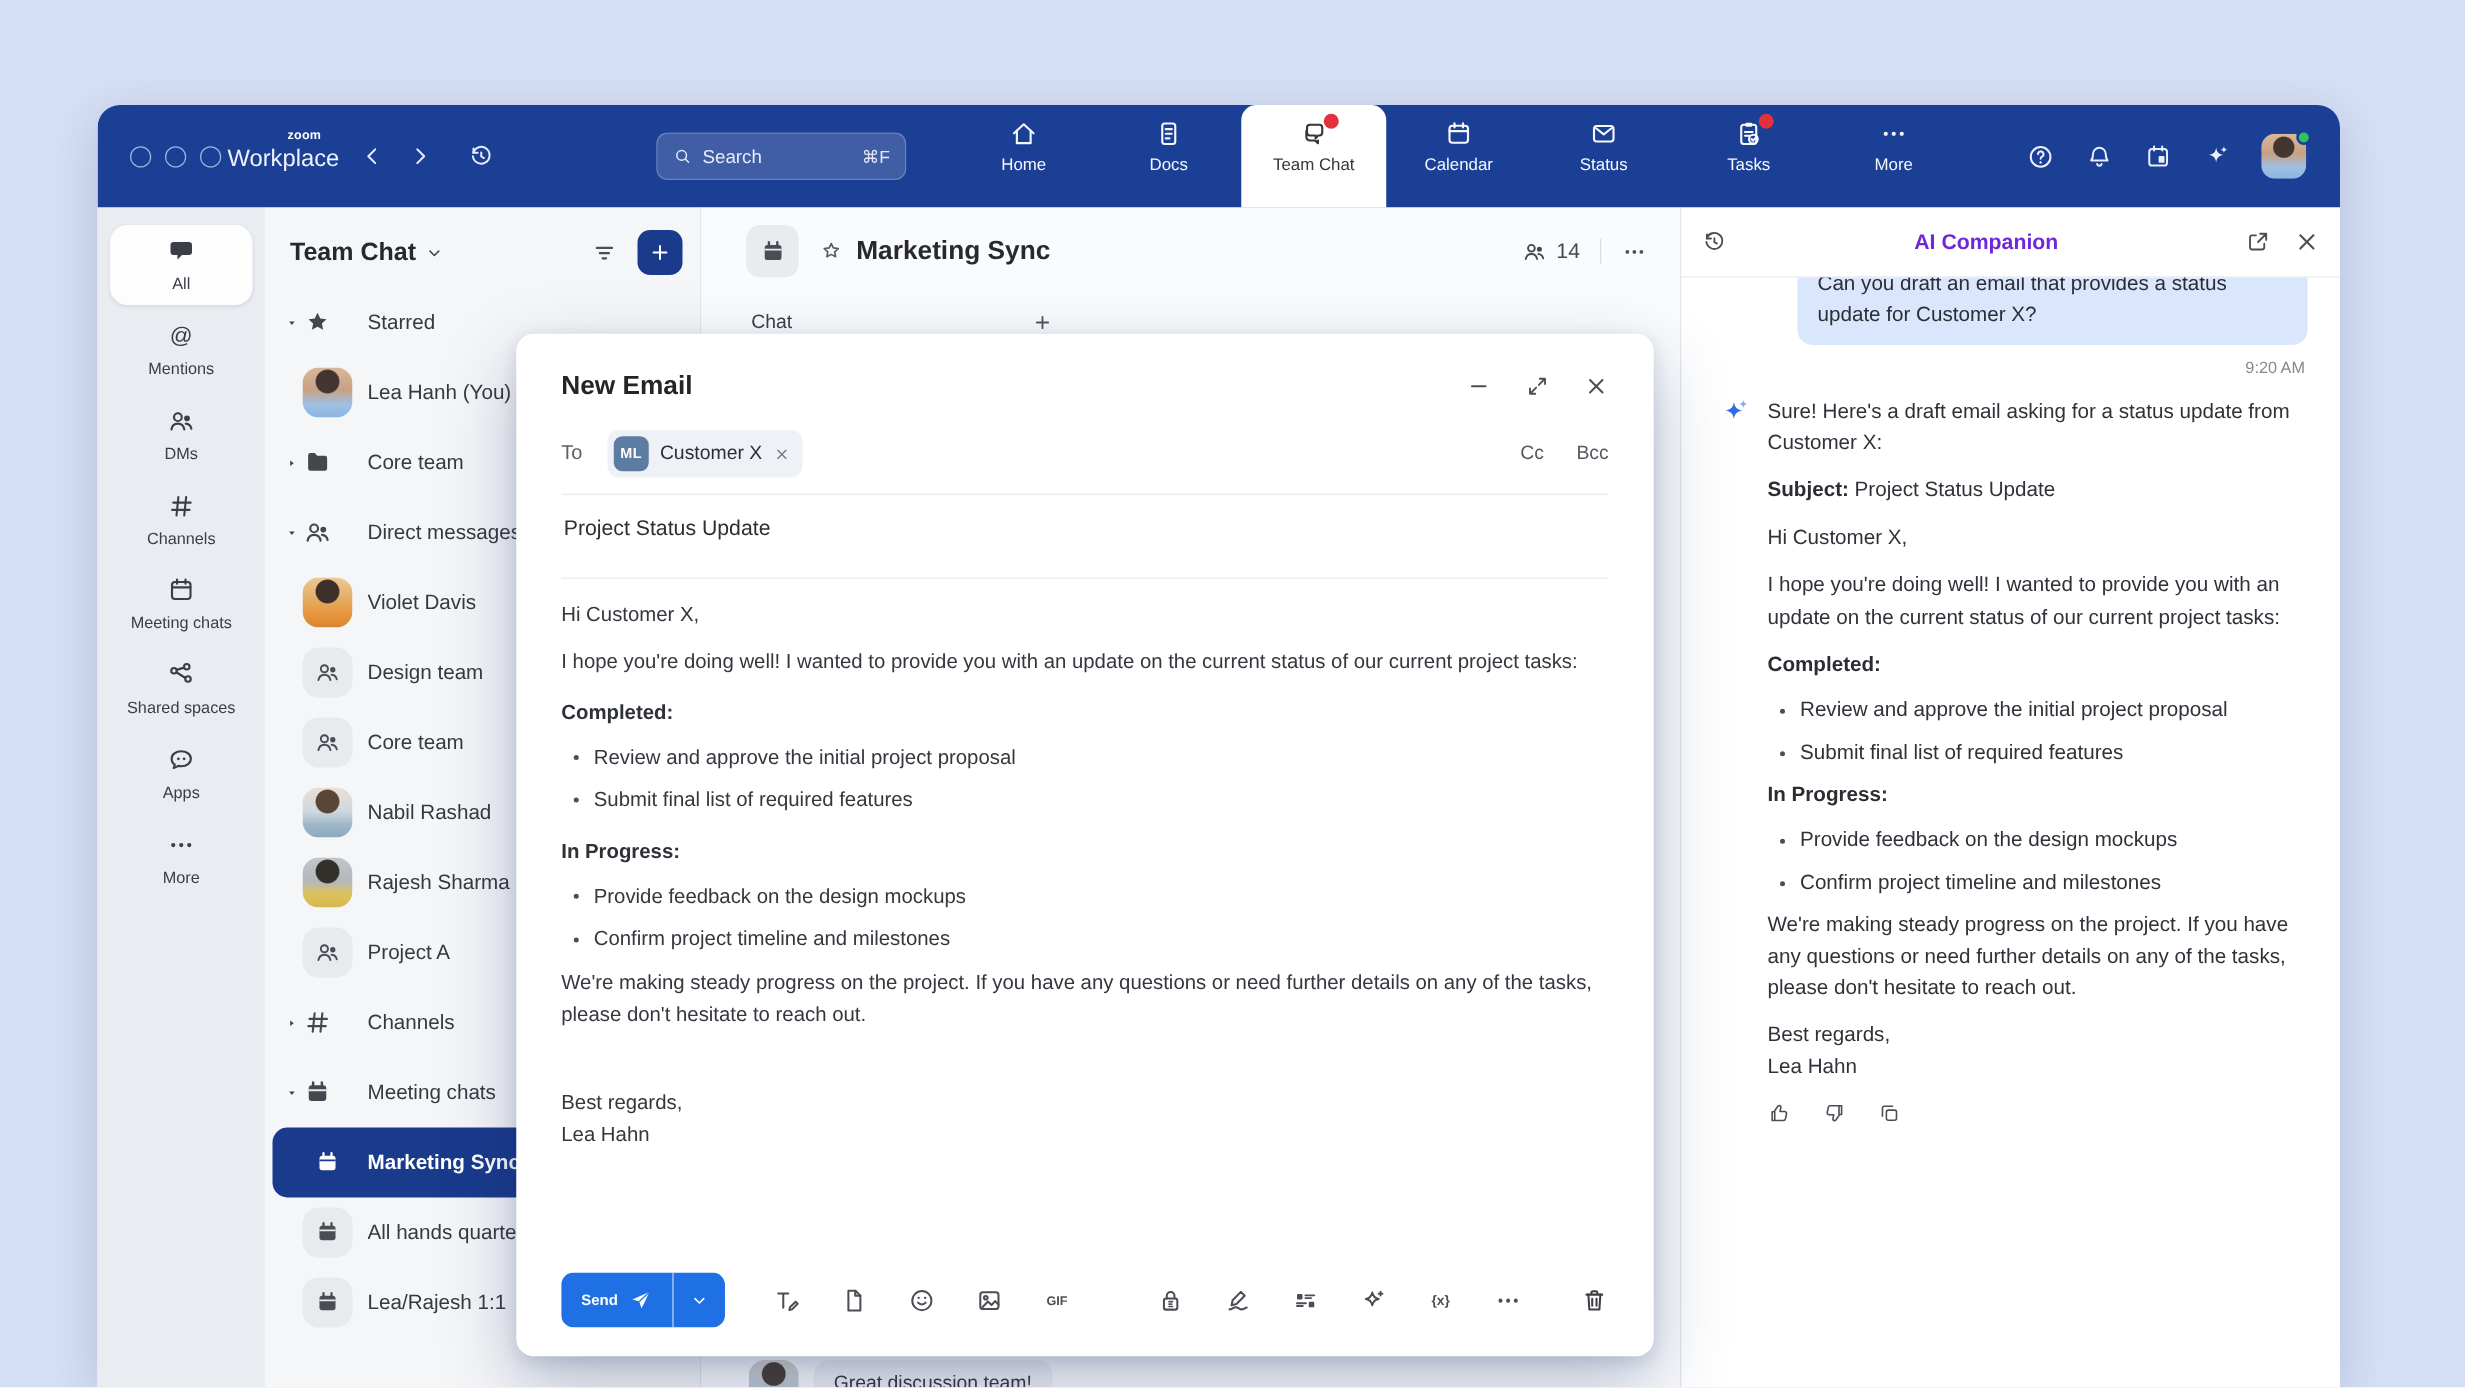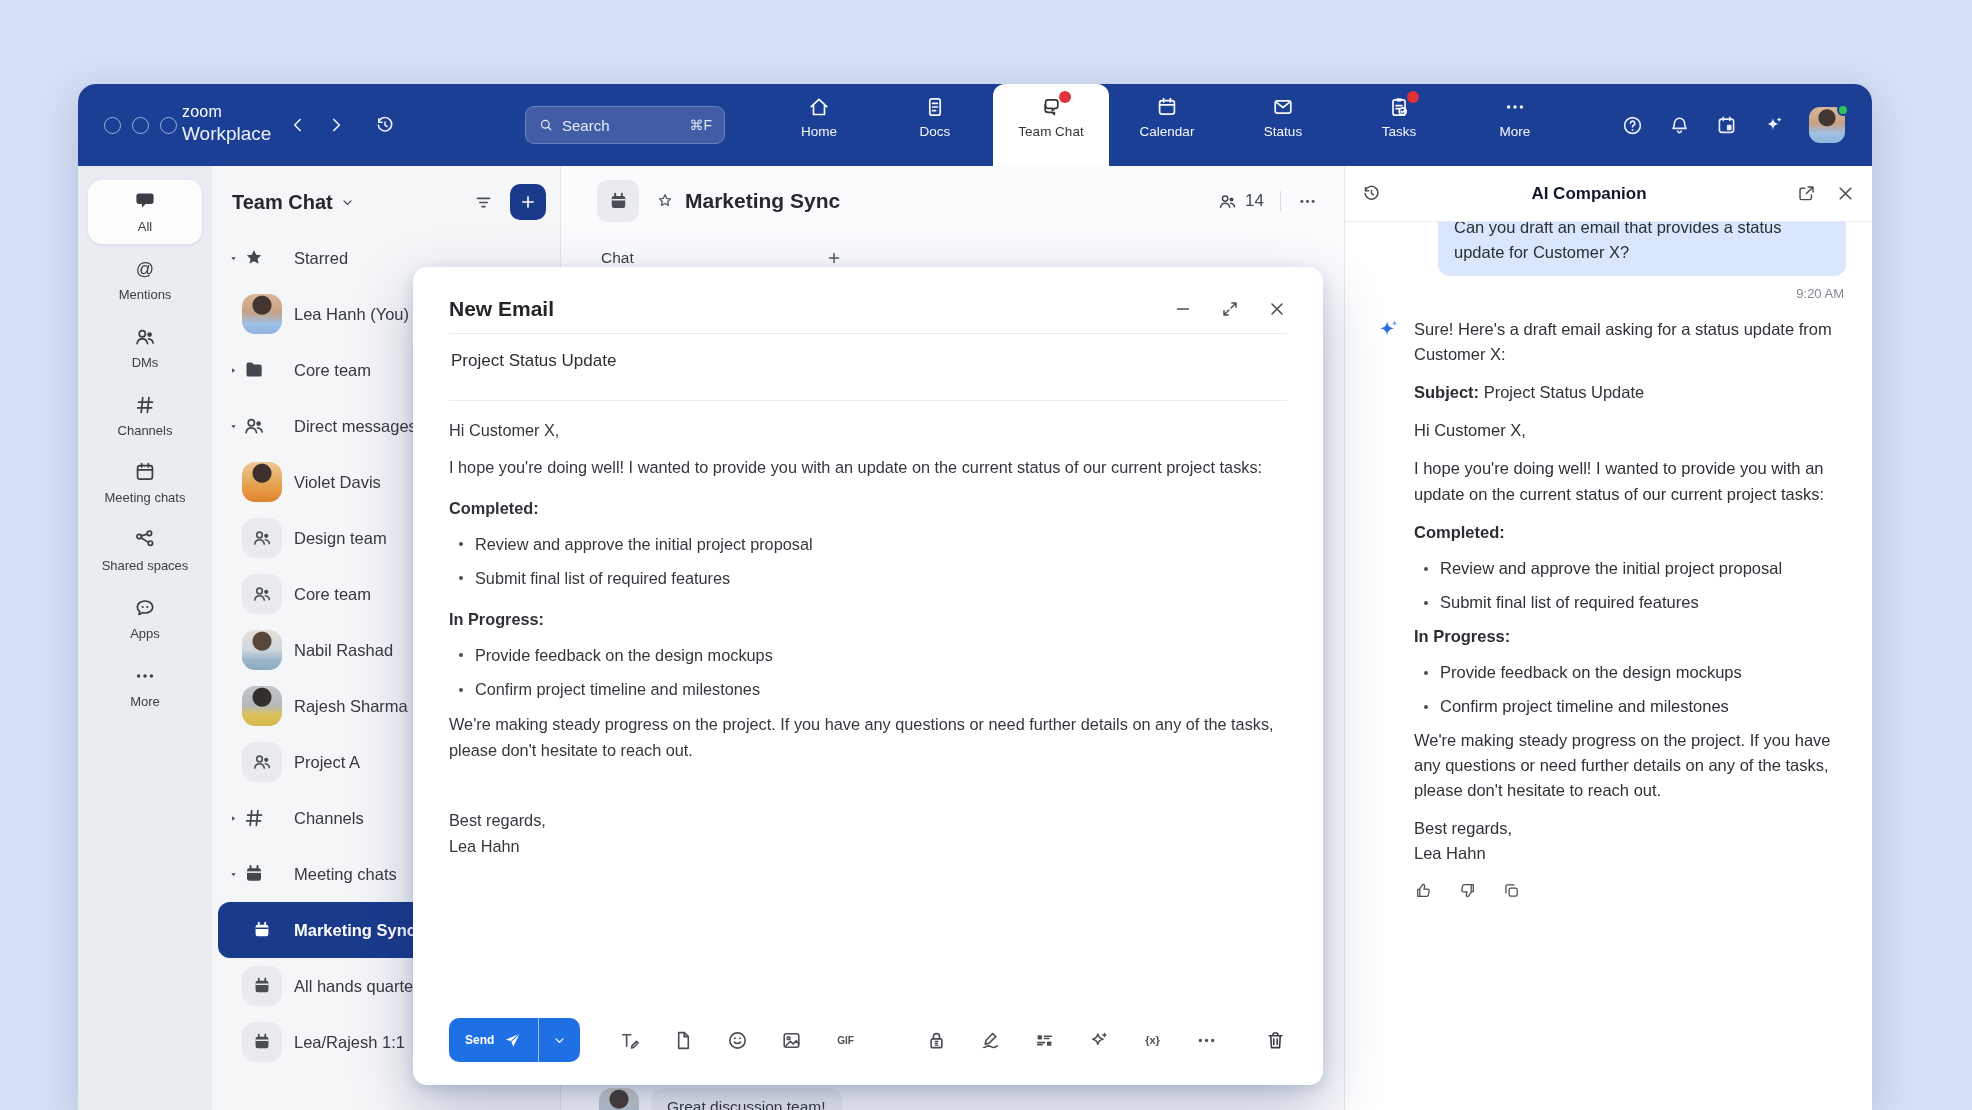--- a/index.html
+++ b/index.html
@@ -8,21 +8,21 @@
   .stage { position:relative; width:1972px; height:1110px; background:#d5dff5; overflow:hidden; }
   .window { position:absolute; left:78px; top:84px; width:1794px; height:1026px;
             border-radius:18px 18px 0 0; background:#fff; overflow:hidden;
             box-shadow:0 10px 40px rgba(30,50,100,.18); }
 
   
   .topbar { position:relative; height:82px; background:#1c3f96; color:#fff; }
   .traffic { position:absolute; left:26px; top:0; height:82px; display:flex; align-items:center; gap:11px; }
   .traffic span { width:17px; height:17px; border-radius:50%; border:1.6px solid #9db1de; }
   .logo { position:absolute; left:104px; top:20px; color:#fff; line-height:1; }
-  .logo .l1 { font-size:16px; font-weight:400; letter-spacing:.2px; }
+  .logo .l1 { font-size:10px; font-weight:700; letter-spacing:.2px;margin-left:48px; }
   .logo .l2 { font-size:19px; font-weight:400; margin-top:4px; color:#eef2fb; }
   .tb-btn { background:none; border:none; color:#e9eefb; display:flex; align-items:center; justify-content:center; cursor:pointer; }
   .nav-arrows { position:absolute; left:210px; top:0; height:82px; display:flex; align-items:center; gap:18px; }
   .nav-arrows svg { width:20px; height:20px; }
   .hist { position:absolute; left:296px; top:0; height:82px; display:flex; align-items:center; }
   .hist svg { width:22px; height:22px; }
   .search { position:absolute; left:447px; top:22px; width:200px; height:38px; border-radius:9px;
             background:rgba(255,255,255,.16); border:1px solid rgba(255,255,255,.22);
             display:flex; align-items:center; padding:0 12px; gap:8px; color:#e6ecf8; cursor:text; }
   .search svg { width:16px; height:16px; flex:0 0 auto; }
@@ -113,21 +113,21 @@
   .m-tab-plus svg { width:16px; height:16px; }
   .bottom-msg { position:absolute; left:38px; bottom:-18px; display:flex; align-items:flex-start; gap:12px; z-index:1; }
   .bm-avatar { width:40px; height:40px; border-radius:13px;
                background:radial-gradient(circle at 50% 28%, #4b3d33 0 9px, transparent 10px),
                linear-gradient(180deg,#d9d3c8 0%,#bcc9d4 55%,#9db6cf 100%); }
   .bm-bubble { background:#eef0f3; border-radius:12px; padding:10px 16px; font-size:15.5px; color:#36393f; }
 
   
   .ai { width:528px; flex:0 0 auto; background:#fff; border-left:1px solid #e4e6ea; display:flex; flex-direction:column; }
   .ai-head { height:56px; display:flex; align-items:center; padding:0 16px; border-bottom:1px solid #ebecef; color:#4a4d54; }
-  .ai-head .t { flex:1; text-align:center; font-size:17px; font-weight:600; color:#0f172a; }
+  .ai-head .t { flex:1; text-align:center; font-size:17px; font-weight:600; color:#6d28d9; }
   .ai-head svg { width:21px; height:21px; }
   .ai-head .icon-btn + .icon-btn { margin-left:18px; }
   .ai-body { flex:1; overflow:hidden; padding:0 26px 16px 30px; }
   .ai-bubble { margin-left:auto; margin-top:-18px; max-width:408px; background:#d9e6fb; border-radius:12px;
                padding:11px 16px; font-size:16.5px; line-height:1.52; color:#2b2e34; }
   .ai-ts { text-align:right; font-size:13px; color:#858992; margin:10px 2px 16px; }
   .ai-resp { display:flex; gap:13px; margin-top:4px; }
   .ai-logo { flex:0 0 auto; width:26px; height:26px; }
   .ai-col { flex:1; font-size:16.5px; line-height:1.52; color:#2f3238; }
   .ai-col .bp { margin-bottom:13px; }
@@ -1038,20 +1038,36 @@
                 <use href="#i-expand"></use>
               </svg>
             </button>
           <button class="icon-btn">
               <svg>
                 <use href="#i-close"></use>
               </svg>
             </button>
         </span>
       </header>
+      <div class="to-row">
+        <span class="to-lbl">To</span>
+        <span class="chip">
+          <span class="ml">ML</span>
+          <span class="nm">Customer X</span>
+          <span class="x">
+              <svg>
+                <use href="#i-close"></use>
+              </svg>
+            </span>
+        </span>
+        <span class="ccbcc">
+          <span>Cc</span>
+          <span>Bcc</span>
+        </span>
+      </div>
       <div class="hr"></div>
       <div class="subject">Project Status Update</div>
       <div class="hr"></div>
       <div class="ebody">
 
           <div>
             <p class="bp">Hi Customer X,</p>
 
           </div>
 

